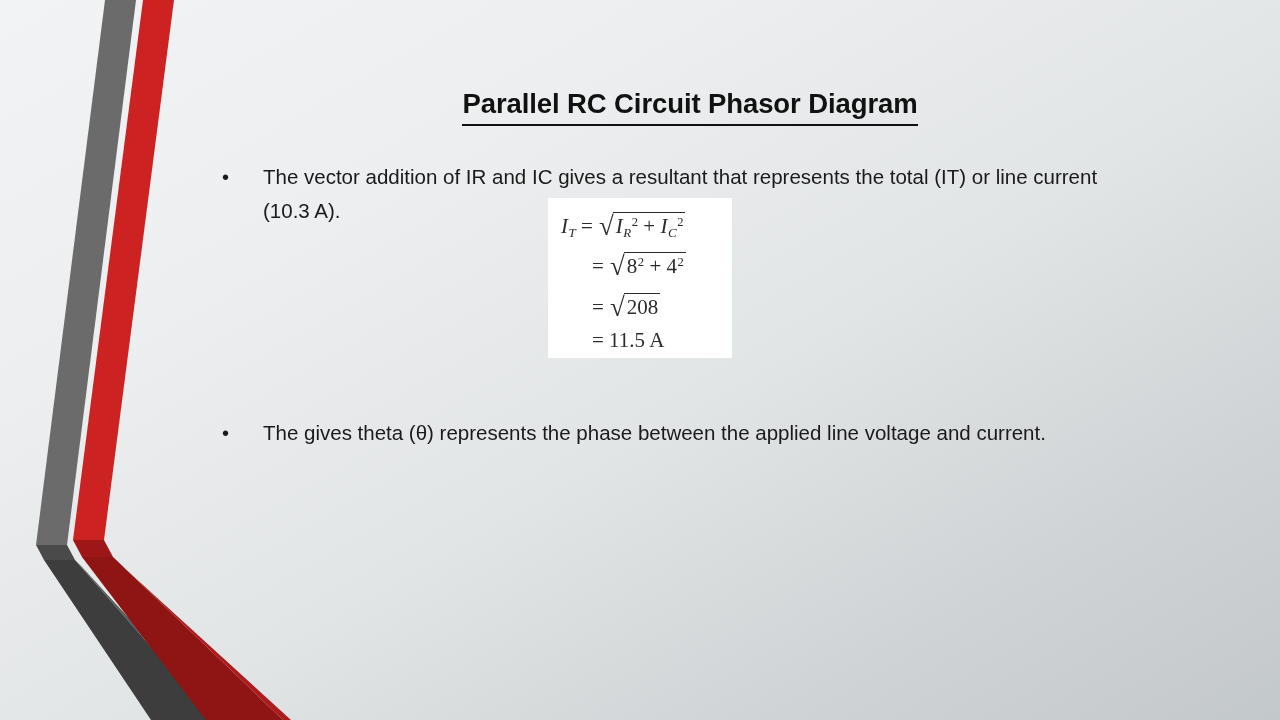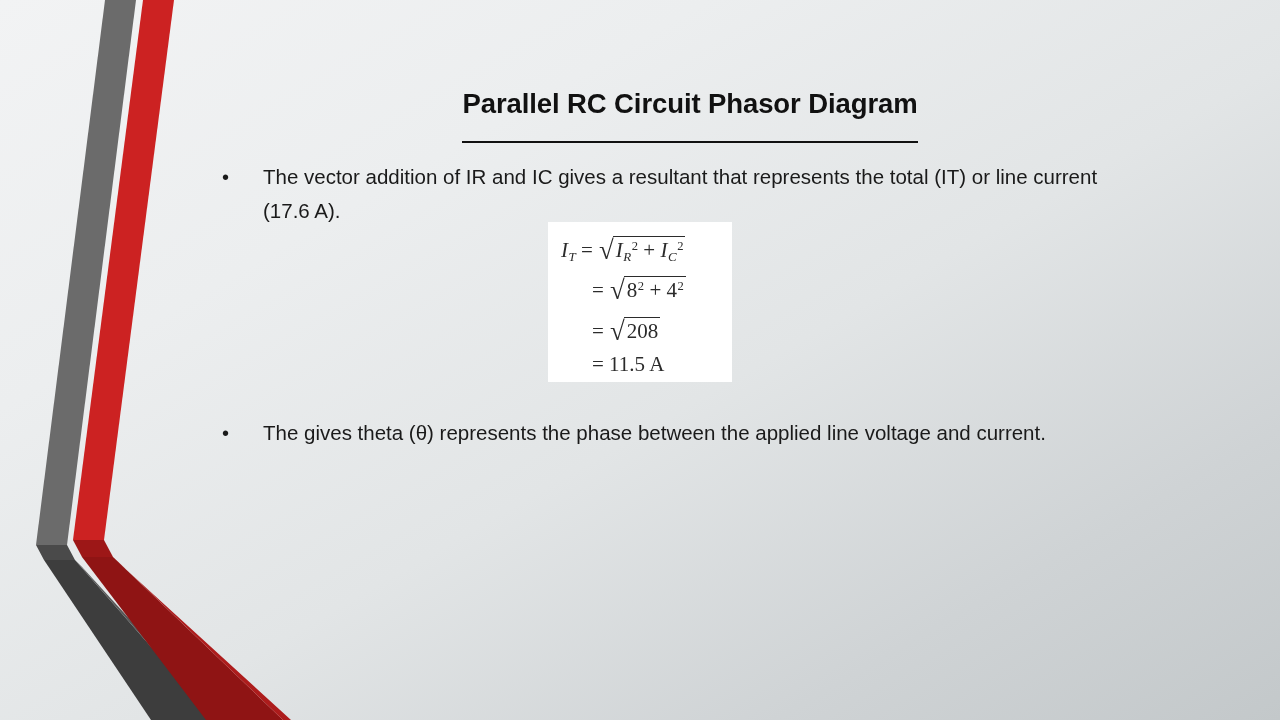--- a/index.html
+++ b/index.html
@@ -42,21 +42,21 @@
     text-align: center;
     font-size: 27.5px;
     font-weight: bold;
     color: #111111;
     letter-spacing: -0.1px;
     line-height: 1.15;
   }
   #title .tl {
     display: inline-block;
     border-bottom: 2px solid #111111;
-    padding-bottom: 21px;
+    padding-bottom: 4px;
   }
 
   
   #body {
     position: absolute;
     left: 218px;
     top: 160px;
     width: 930px;
   }
   .bullet {
@@ -84,21 +84,20 @@
 
   
   #formula-image {
     position: absolute;
     left: 548px;
     top: 198px;
     width: 184px;
     height: 160px;
     background: #ffffff;
     overflow: hidden;
-    margin-top: 24px;
   }
   .fml {
     position: absolute;
     font-family: "Liberation Serif", serif;
     color: #2b2b2b;
     white-space: nowrap;
   }
   .fml .it {
     font-style: italic;
   }
@@ -162,21 +161,21 @@
   </svg>
 
   <div id="title">
     <span class="tl">Parallel RC Circuit Phasor Diagram</span>
   </div>
 
   <div id="body">
 
     <div class="bullet" id="bullet-1">
       <span class="dot">•</span>
-      <span class="btxt">The vector addition of IR and IC gives a resultant that represents the total (IT) or line current (17.6 A).</span>
+      <span class="btxt">The vector addition of IR and IC gives a resultant that represents the total (IT) or line current (10.3 A).</span>
     </div>
 
     <div class="bullet" id="bullet-2">
       <span class="dot">•</span>
       <span class="btxt">The gives theta (θ) represents the phase between the applied line voltage and current.</span>
     </div>
 
   </div>
 
   <div id="formula-image">

